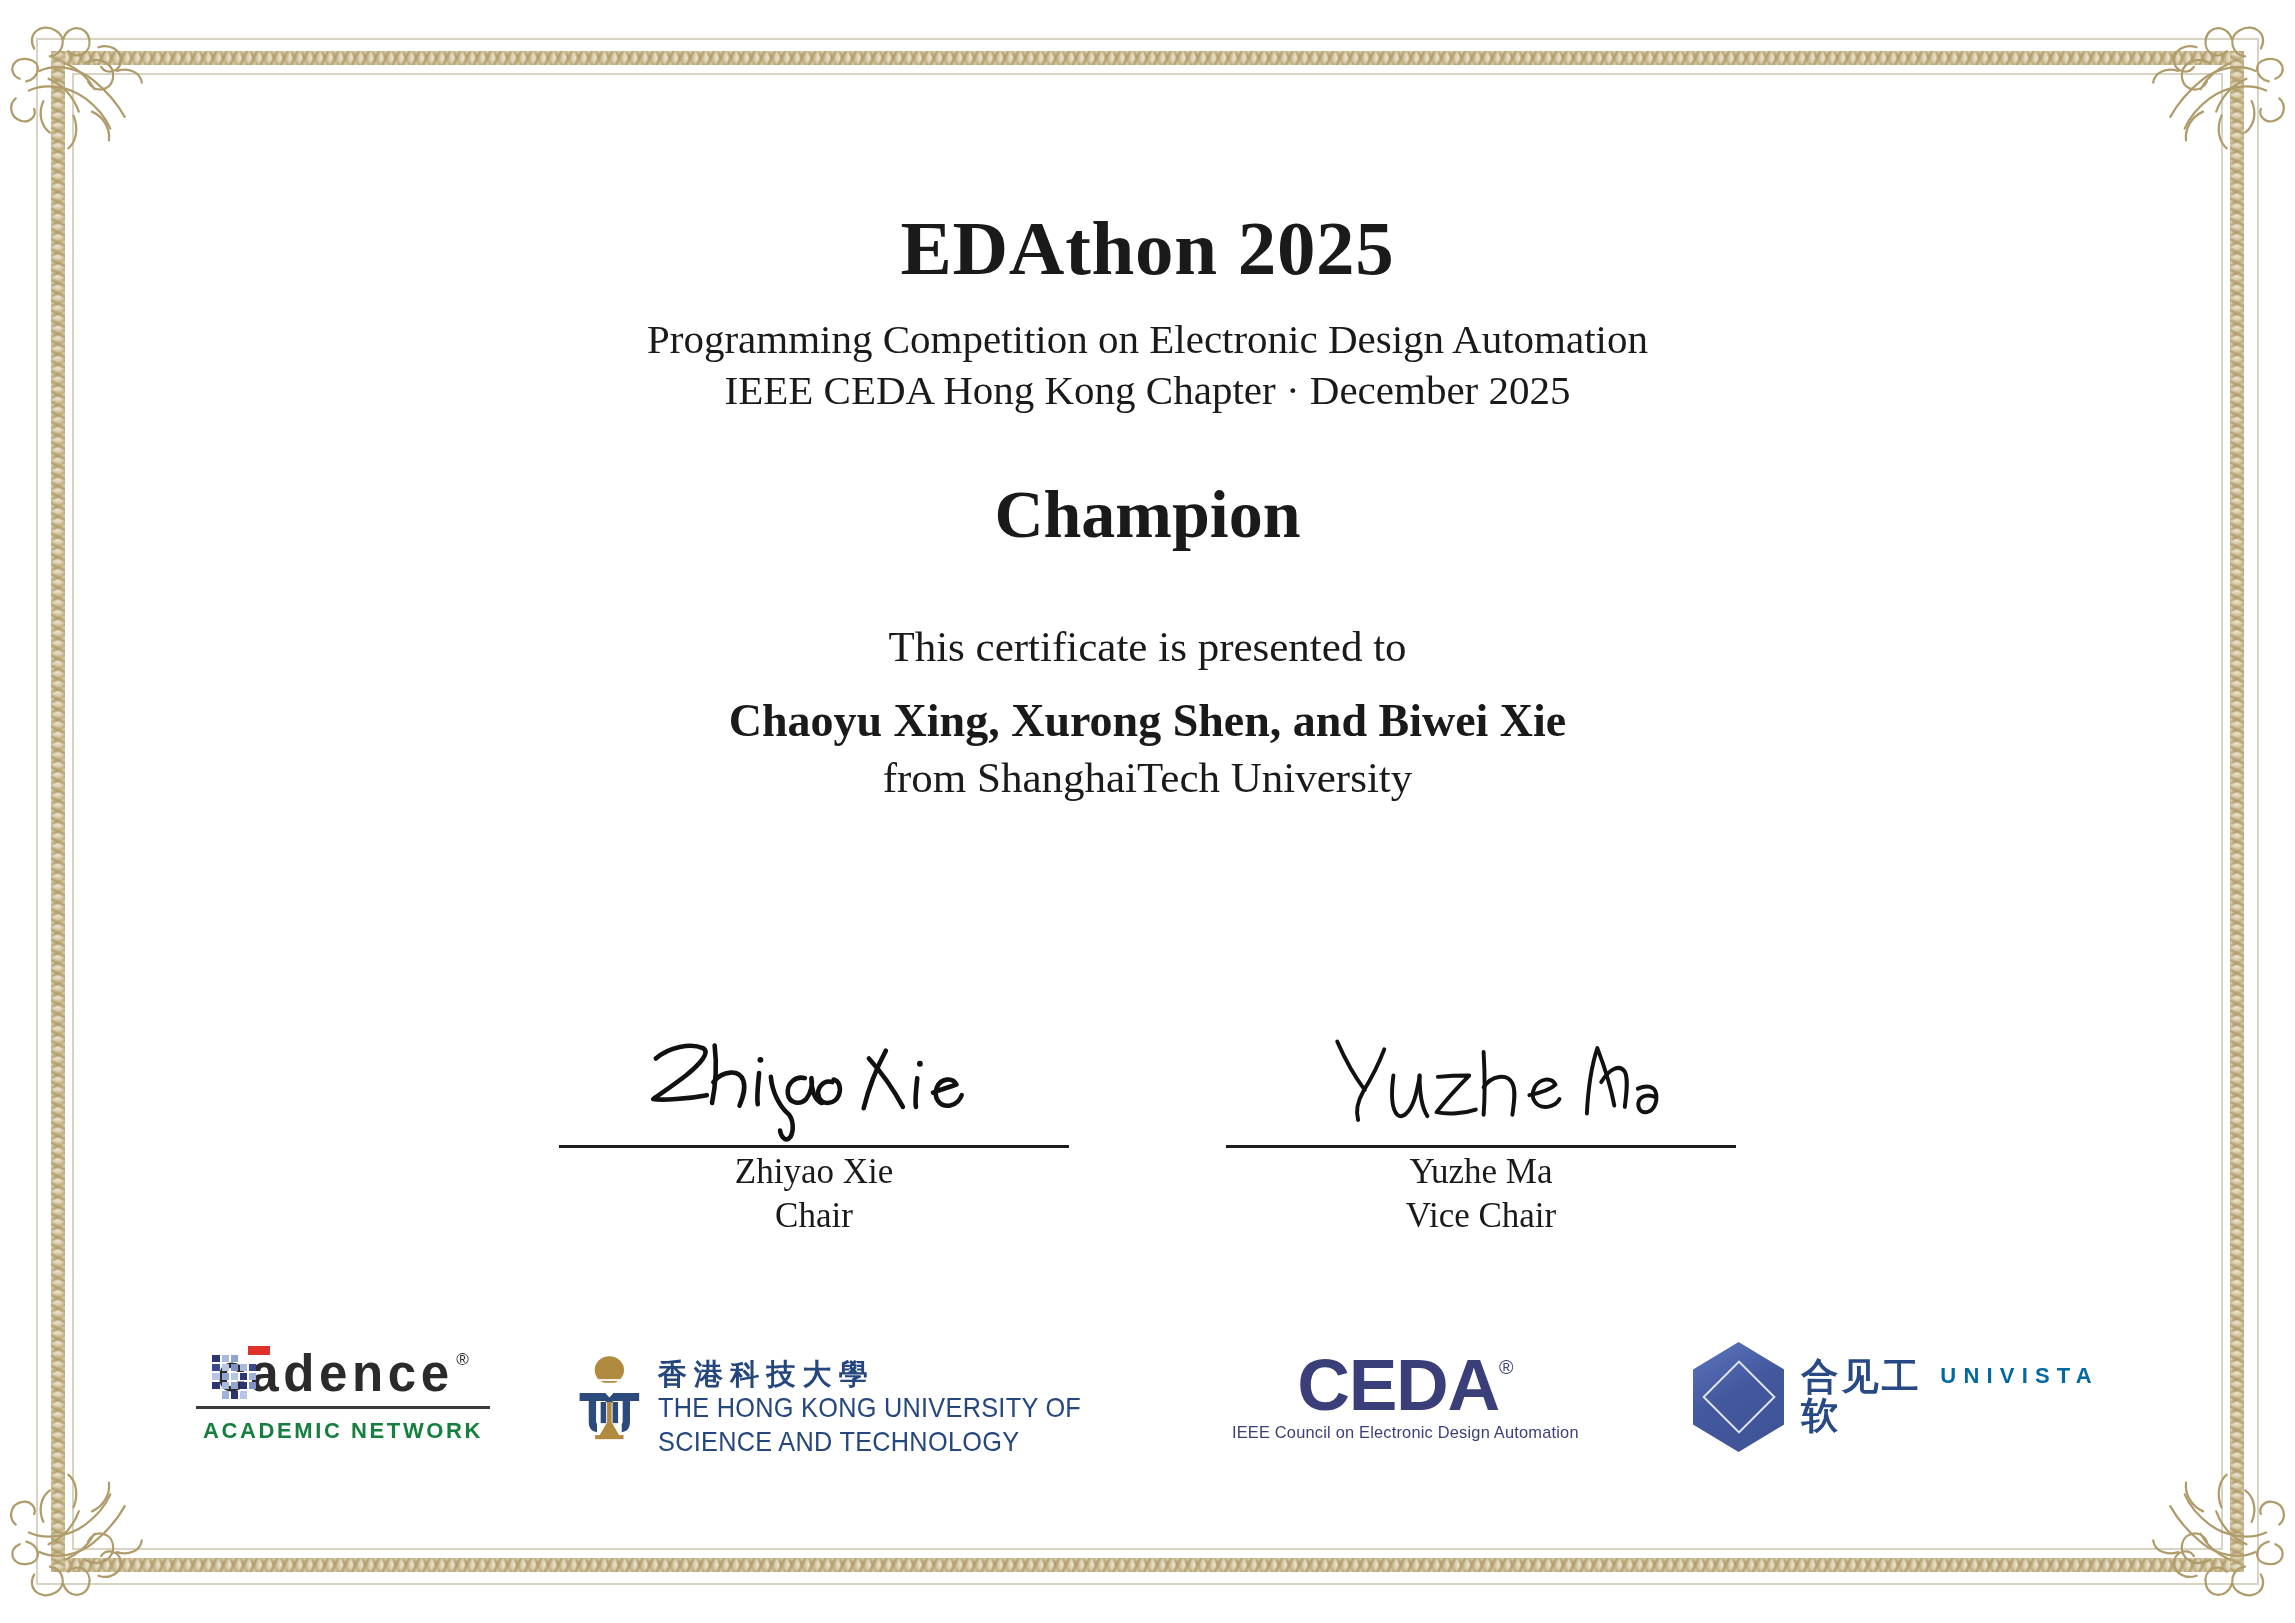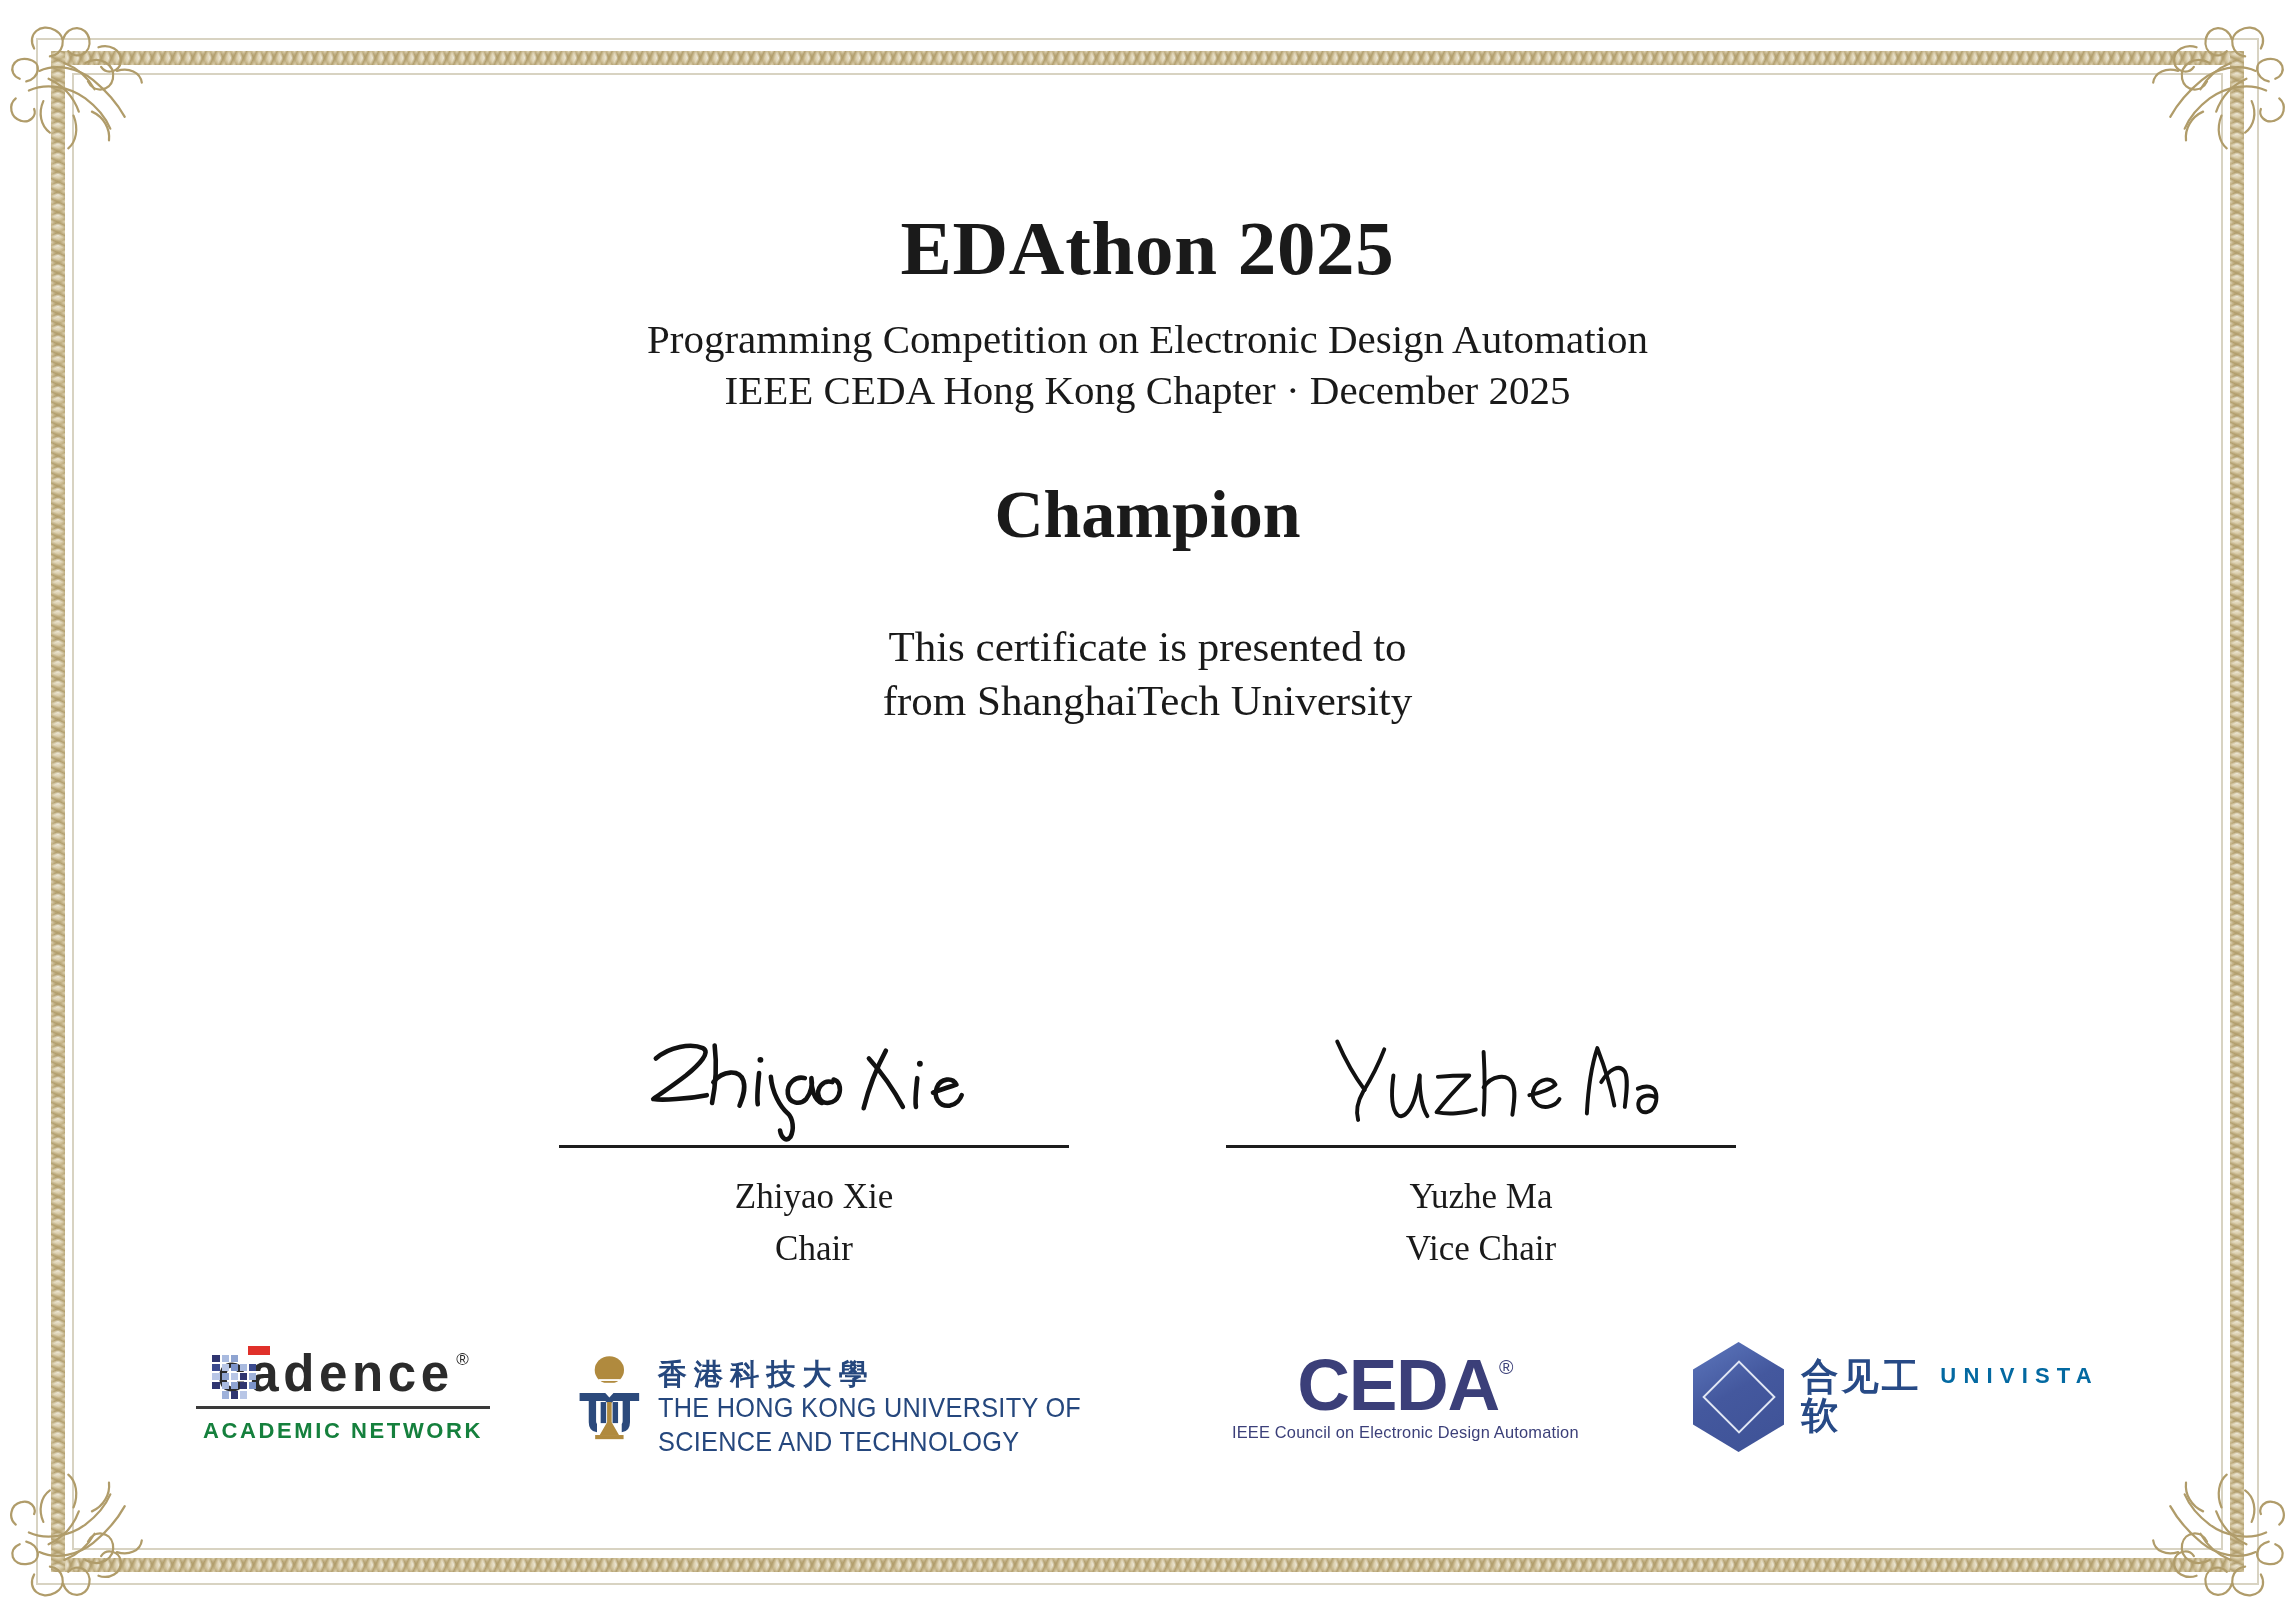--- a/index.html
+++ b/index.html
@@ -82,21 +82,21 @@
 
   
   #signature-row{
     position:absolute;top:1021px;left:0;right:0;
     display:flex;justify-content:center;gap:157px;
   }
   .signature-block{width:510px;text-align:center;}
   .sig-ink{height:124px;display:flex;align-items:flex-end;justify-content:center;}
   .sig-ink svg{display:block;}
   .sig-rule{height:3.3px;background:#1d1d1d;width:100%;}
-  .sig-name{font-size:35px;margin:8px;padding-top:19px;line-height:1.25;}
+  .sig-name{font-size:35px;margin:0;padding-top:2px;line-height:1.25;}
   .sig-role{font-size:35px;margin:0;line-height:1.25;}
 
   
   #sponsor-row{
     position:absolute;top:1335px;left:196px;right:196px;
     display:flex;align-items:center;justify-content:space-between;
   }
   .logo{display:flex;align-items:center;}
 
   
@@ -272,20 +272,21 @@
 
 <div id="content">
 
   <h1 id="event-title">EDAthon 2025</h1>
   <p id="subtitle-1" class="subtitle">Programming Competition on Electronic Design Automation</p>
   <p id="subtitle-2" class="subtitle">IEEE CEDA Hong Kong Chapter  ·  December 2025</p>
 
   <h2 id="award-rank">Champion</h2>
 
   <p id="presented-label">This certificate is presented to</p>
+  <p id="recipient-names">Chaoyu Xing, Xurong Shen, and Biwei Xie</p>
   <p id="recipient-affiliation">from ShanghaiTech University</p>
 </div>
 
 <div id="signature-row">
 
   <div class="signature-block">
     <div class="sig-ink">
       <svg width="366" height="118" viewBox="0 0 560 180">
         <g fill="none" stroke="#111" stroke-width="7" stroke-linecap="round" stroke-linejoin="round">
           <path d="M38 48 C58 30 92 24 110 32 C122 38 106 56 84 74 C66 88 48 100 34 110 C48 112 86 110 116 104"></path>

